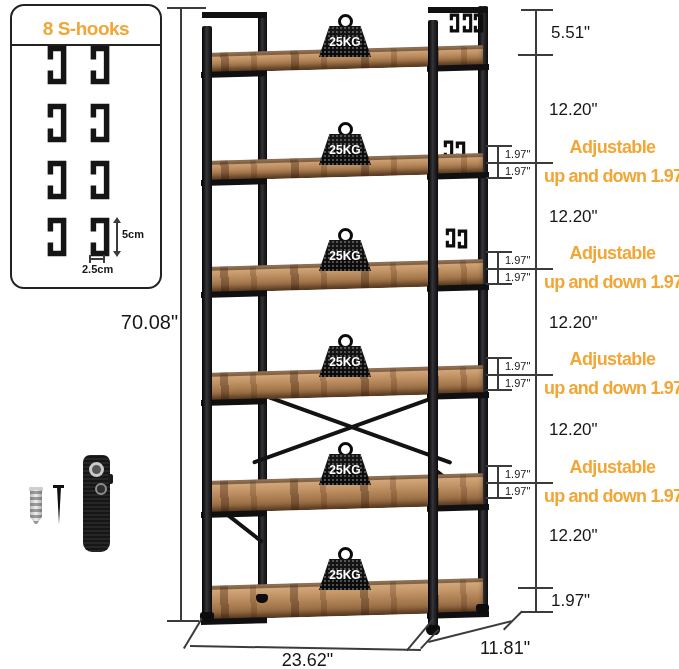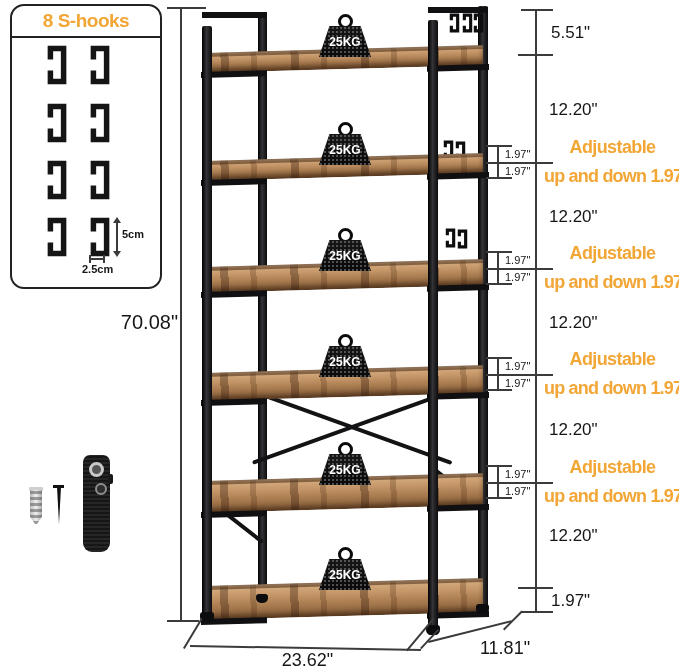--- a/index.html
+++ b/index.html
@@ -5,21 +5,21 @@
   html,body{margin:0;padding:0;background:#fff;}
   #stage{position:relative;width:679px;height:669px;background:#fff;overflow:hidden;
          font-family:"Liberation Sans",sans-serif;color:#151515;}
   .abs{position:absolute;}
   .line{position:absolute;background:#3b3b3b;}
   .lbl{position:absolute;color:#161616;font-size:17px;white-space:nowrap;}
   .lbl-sm{position:absolute;color:#161616;font-size:11px;white-space:nowrap;}
   .orange{color:#F2A636;font-weight:bold;}
   .infobox{position:absolute;border:2px solid #222;border-radius:14px;background:#fff;}
   .infobox .hd{border-bottom:2px solid #222;text-align:center;font-size:19px;
-               padding:4px 2px 4px 2px;letter-spacing:-0.5px;}
+               padding:12px 2px 4px 2px;letter-spacing:-0.5px;}
   .post{position:absolute;background:linear-gradient(90deg,#000 0%,#343438 45%,#0c0c0e 100%);
         border-radius:2px;}
   .foot{position:absolute;background:#0c0c0e;border-radius:3px 3px 5px 5px;}
   .bar{position:absolute;background:#101012;}
   .brace{position:absolute;background:#131315;height:4px;transform-origin:0 0;border-radius:2px;}
   .shelf{position:absolute;left:205px;width:278px;transform:skewY(-1.6deg);
          background:
            repeating-linear-gradient(88deg, rgba(61,33,16,0) 0 16px, rgba(61,33,16,.38) 16px 24px,
              rgba(61,33,16,0) 24px 46px, rgba(84,48,22,.28) 46px 52px, rgba(61,33,16,0) 52px 70px),
            linear-gradient(180deg,#d9b286 0%,#c59769 32%,#a97c50 62%,#835b37 100%);

